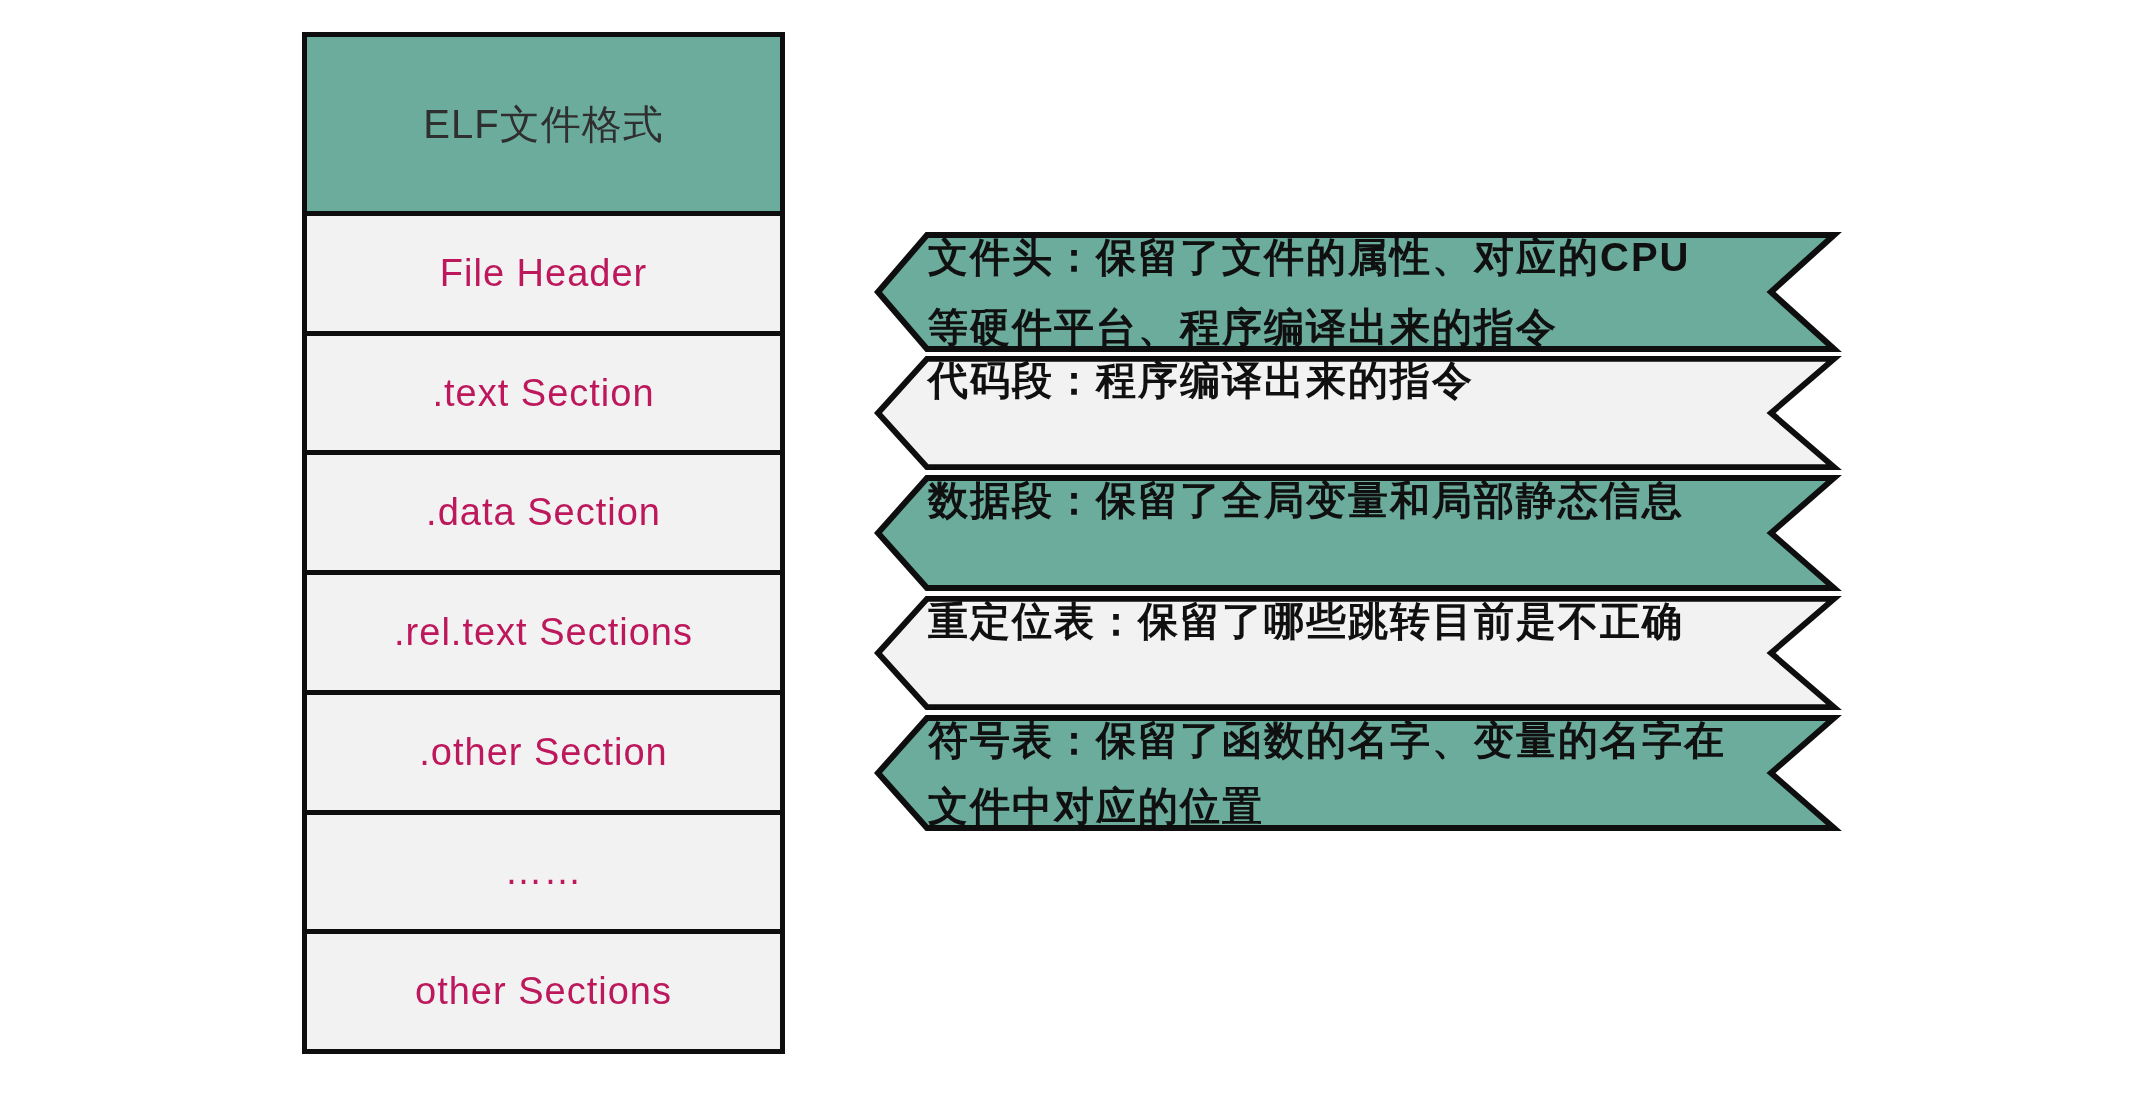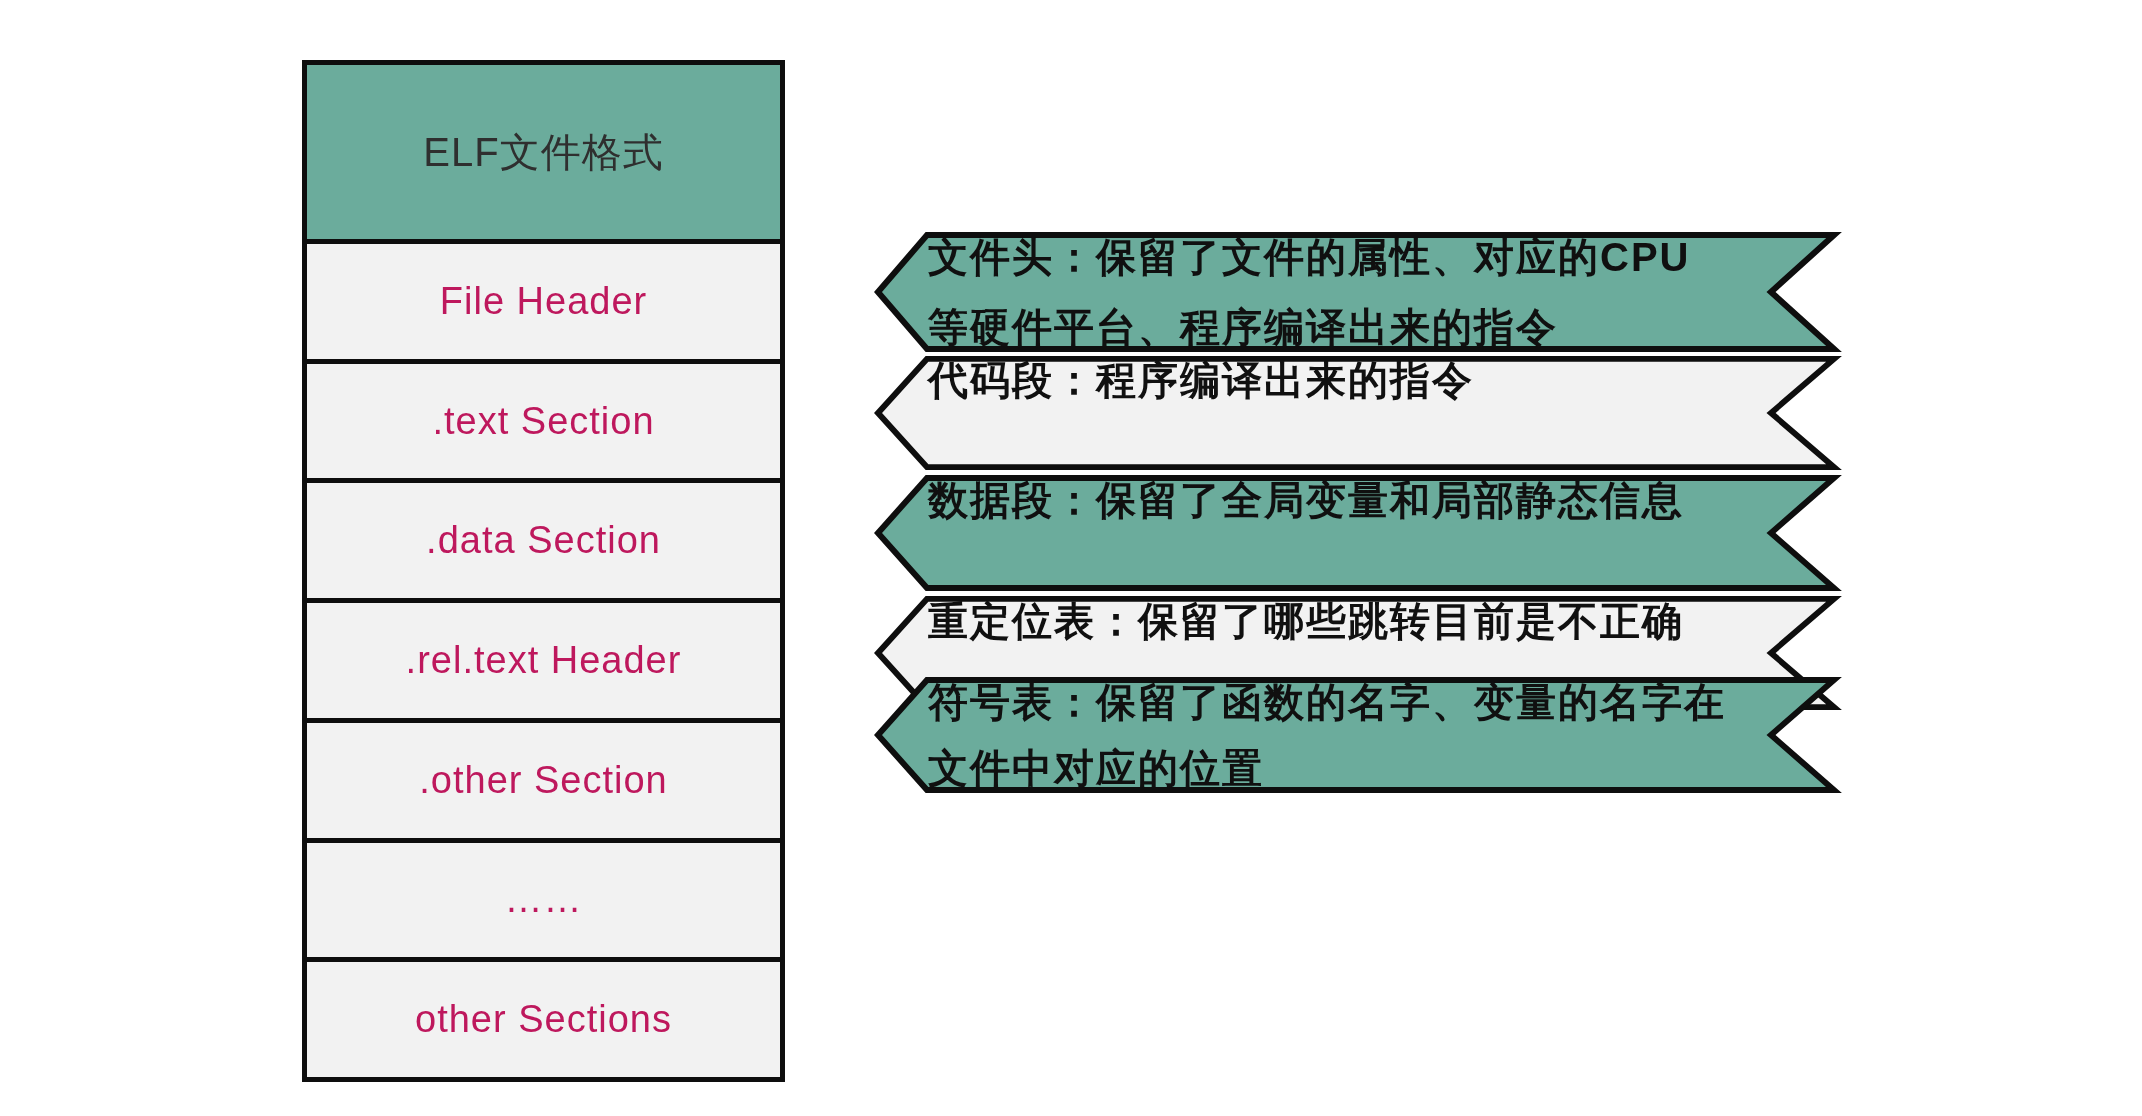--- a/index.html
+++ b/index.html
@@ -10,21 +10,21 @@
     height: 1116px;
     background: #ffffff;
     font-family: "Liberation Sans", "DejaVu Sans", sans-serif;
     overflow: hidden;
   }
 
   
   .elf-table {
     position: absolute;
     left: 302px;
-    top: 60px;
+    top: 32px;
     width: 483px;
     height: 1022px;
     border: 5px solid #0e0e0e;
     background: #f2f2f2;
     display: flex;
     flex-direction: column;
   }
   .elf-table .cell {
     flex: 1 1 auto;
     display: flex;
@@ -77,21 +77,21 @@
 </head>
 <body>
 
 <div class="canvas">
 
   <div class="elf-table">
     <div class="cell header" style="background: rgb(107, 172, 156);">ELF文件格式</div>
     <div class="cell">File Header</div>
     <div class="cell">.text Section</div>
     <div class="cell">.data Section</div>
-    <div class="cell">.rel.text Header</div>
+    <div class="cell">.rel.text Sections</div>
     <div class="cell">.other Section</div>
     <div class="cell">……</div>
     <div class="cell">other Sections</div>
   </div>
 
   <div class="banner" style="top:231px; height:122px;">
     <svg viewBox="0 0 968 120" preserveAspectRatio="none">
       <polygon points="55,4 962,4 899,60 962,116 55,116 6,60" stroke-width="6" stroke-linejoin="miter" stroke="#0e0e0e" style="fill: rgb(107, 172, 156);"></polygon>
     </svg>
     <div class="banner-text">
@@ -122,21 +122,21 @@
 
   <div class="banner" style="top:595px; height:116px;">
     <svg viewBox="0 0 968 120" preserveAspectRatio="none">
       <polygon points="55,4 962,4 899,60 962,116 55,116 6,60" stroke-width="6" stroke-linejoin="miter" stroke="#0e0e0e" style="fill: rgb(242, 242, 242);"></polygon>
     </svg>
     <div class="banner-text">
       <span class="bl">重定位表：保留了哪些跳转目前是不正确</span>
     </div>
   </div>
 
-  <div class="banner" style="top:676px; height:118px;">
+  <div class="banner" style="top:714px; height:118px;">
     <svg viewBox="0 0 968 120" preserveAspectRatio="none">
       <polygon points="55,4 962,4 899,60 962,116 55,116 6,60" stroke-width="6" stroke-linejoin="miter" stroke="#0e0e0e" style="fill: rgb(107, 172, 156);"></polygon>
     </svg>
     <div class="banner-text">
       <span class="bl">符号表：保留了函数的名字、变量的名字在</span>
       <span class="bl">文件中对应的位置</span>
     </div>
   </div>
 
 </div>

